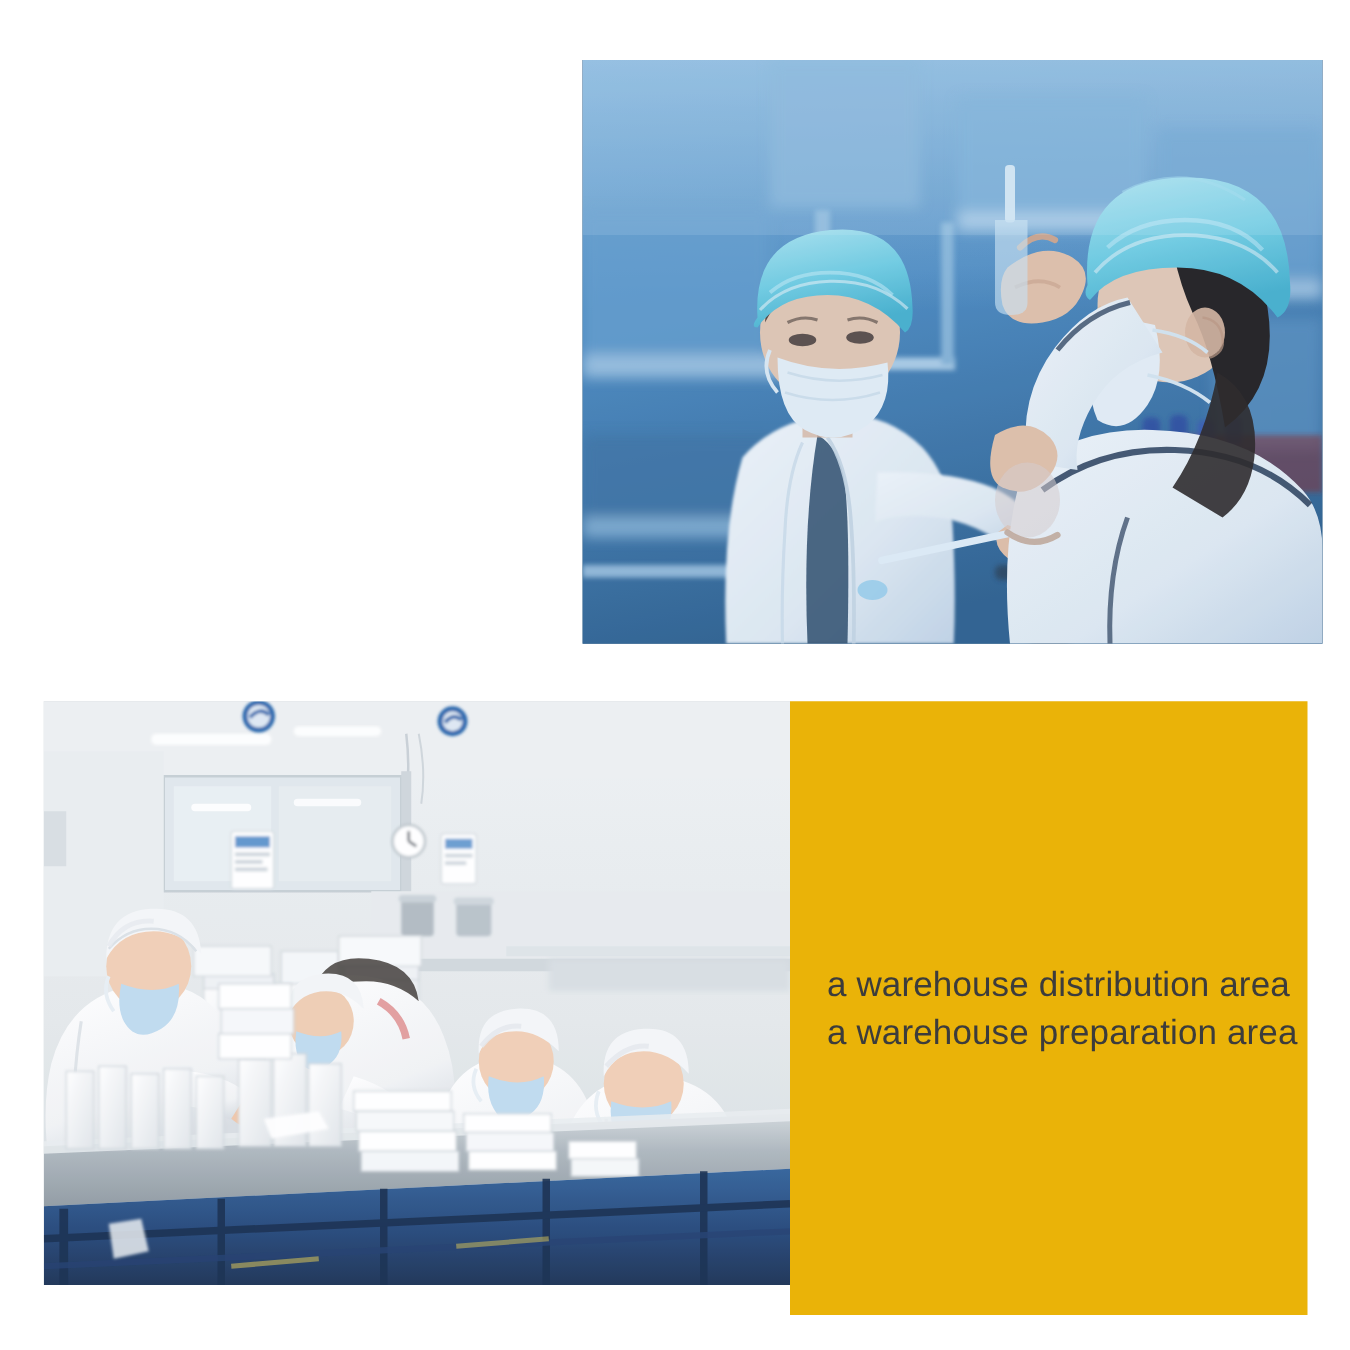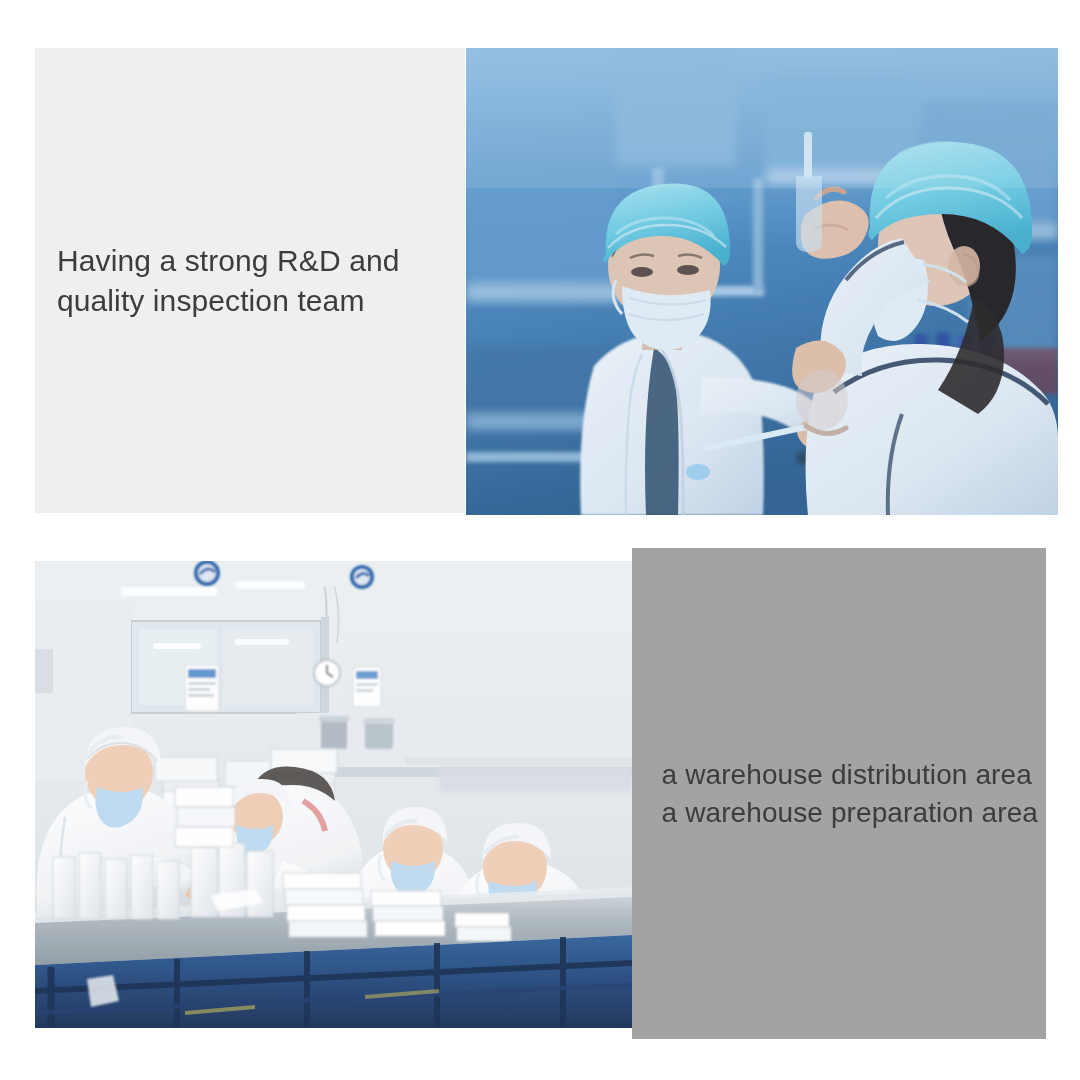--- a/index.html
+++ b/index.html
@@ -28,42 +28,38 @@
     position:absolute;left:466px;top:48px;width:592px;height:467px;
     overflow:hidden;background:#2e5f86;
   }
 
   
   .row2-photo{
     position:absolute;left:35px;top:561px;width:597px;height:467px;
     overflow:hidden;background:#cfd6db;
   }
   .row2-text{
-    position:absolute;left:632px;top:548px;width:414px;height:491px;
-    background:#a3a3a3;
+    position:absolute;left:632px;top:561px;width:414px;height:491px;
+    background:#eab308;
     display:flex;align-items:center;justify-content:flex-end;
   }
   .row2-caption{
     padding-right:8px;padding-left:10px;
     color:#3c3c3c;
     font-size:28px;font-weight:300;line-height:1.35;
     letter-spacing:.1px;white-space:pre-line;text-align:left;
   }
 
   svg{display:block;width:100%;height:100%;}
 </style>
 </head>
 <body>
 
 <div class="board">
 
-  <div class="row1-text">
-    <div class="row1-caption">Having a strong R&amp;D and
-quality inspection team</div>
-  </div>
 
   <div class="row1-photo">
     <svg viewBox="0 0 592 467" preserveAspectRatio="none">
       <defs>
         <linearGradient id="labBg" x1="0" y1="0" x2="0.25" y2="1">
           <stop offset="0%" stop-color="#5f9dd0"></stop>
           <stop offset="45%" stop-color="#4f8cc2"></stop>
           <stop offset="100%" stop-color="#2f5f8c"></stop>
         </linearGradient>
         <linearGradient id="glowTop" x1="0" y1="0" x2="0" y2="1">

